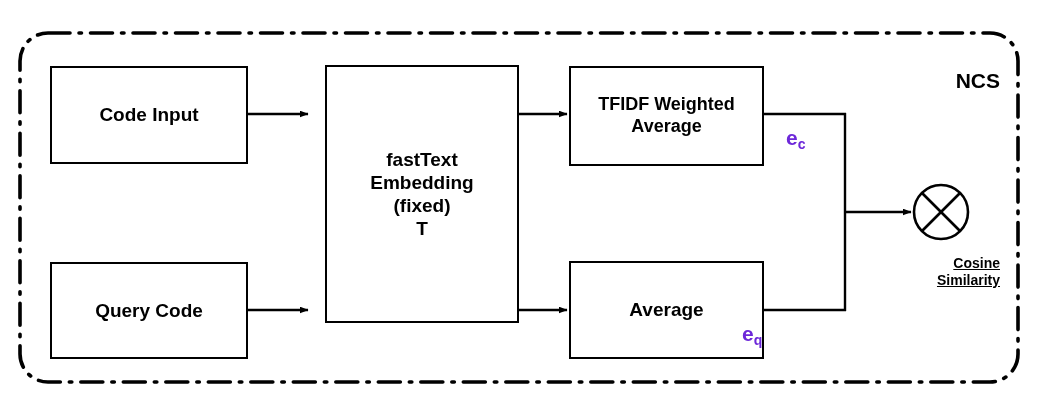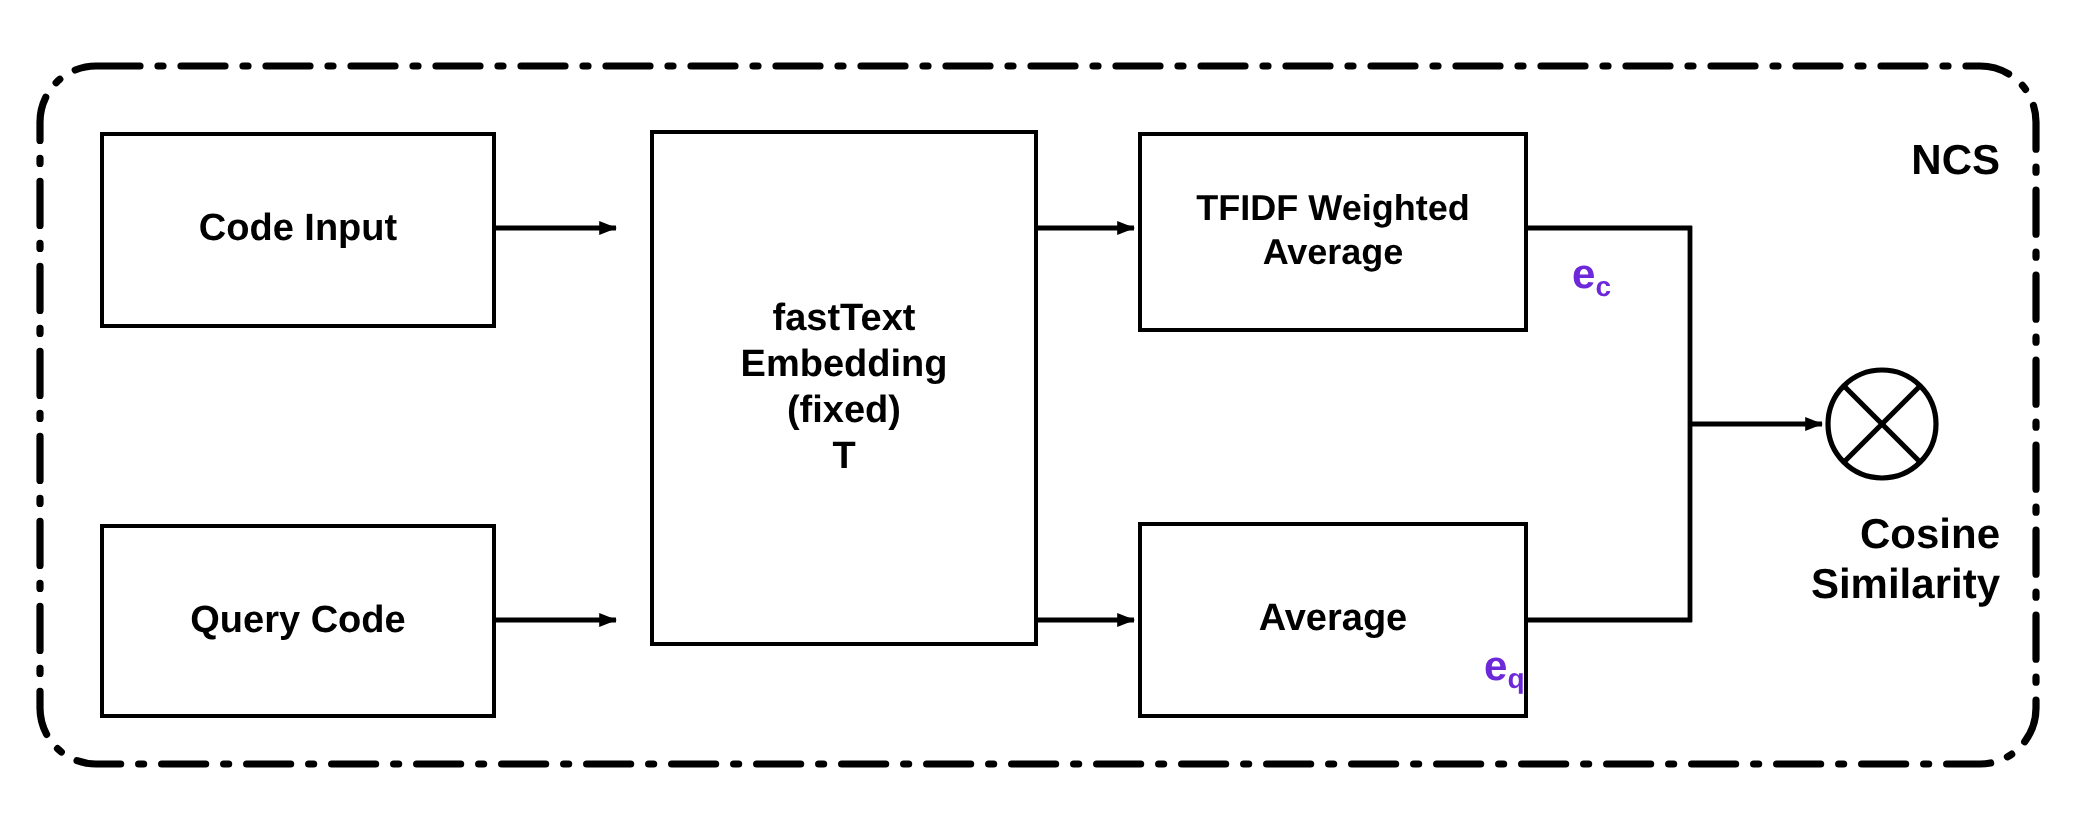--- a/index.html
+++ b/index.html
@@ -54,21 +54,21 @@
     white-space: nowrap;
   }
   .sub-label .base { font-size: 21px; }
   .sub-label .sub  { font-size: 14px; vertical-align: sub; }
   #box-code-input   { left: 50px;  top: 66px;  width: 198px; height: 98px;  font-size: 19px; }
   #box-query-input  { left: 50px;  top: 262px; width: 198px; height: 97px;  font-size: 19px; }
   #box-fasttext     { left: 310px; top: 65px;  width: 194px; height: 258px; font-size: 19px; margin-left: 15px; }
   #box-tfidf        { left: 569px; top: 66px;  width: 195px; height: 100px; font-size: 18px; }
   #box-average      { left: 569px; top: 261px; width: 195px; height: 98px;  font-size: 19px; }
   #label-ncs        { left: 900px; top: 68px;  width: 100px; font-size: 21px; }
-  #label-cosine     { left: 884px; top: 255px; width: 116px; font-size: 21px; }
+  #label-cosine     { left: 884px; top: 255px; width: 116px; font-size: 14px; text-decoration: underline; }
   #label-ec         { left: 786px; top: 126px; }
   #label-eq         { left: 742px; top: 322px; }
 </style>
 </head>
 <body>
 
 <div id="canvas">
 
   <svg class="svg-layer" viewBox="0 0 1041 414" xmlns="http://www.w3.org/2000/svg">
     <defs>

